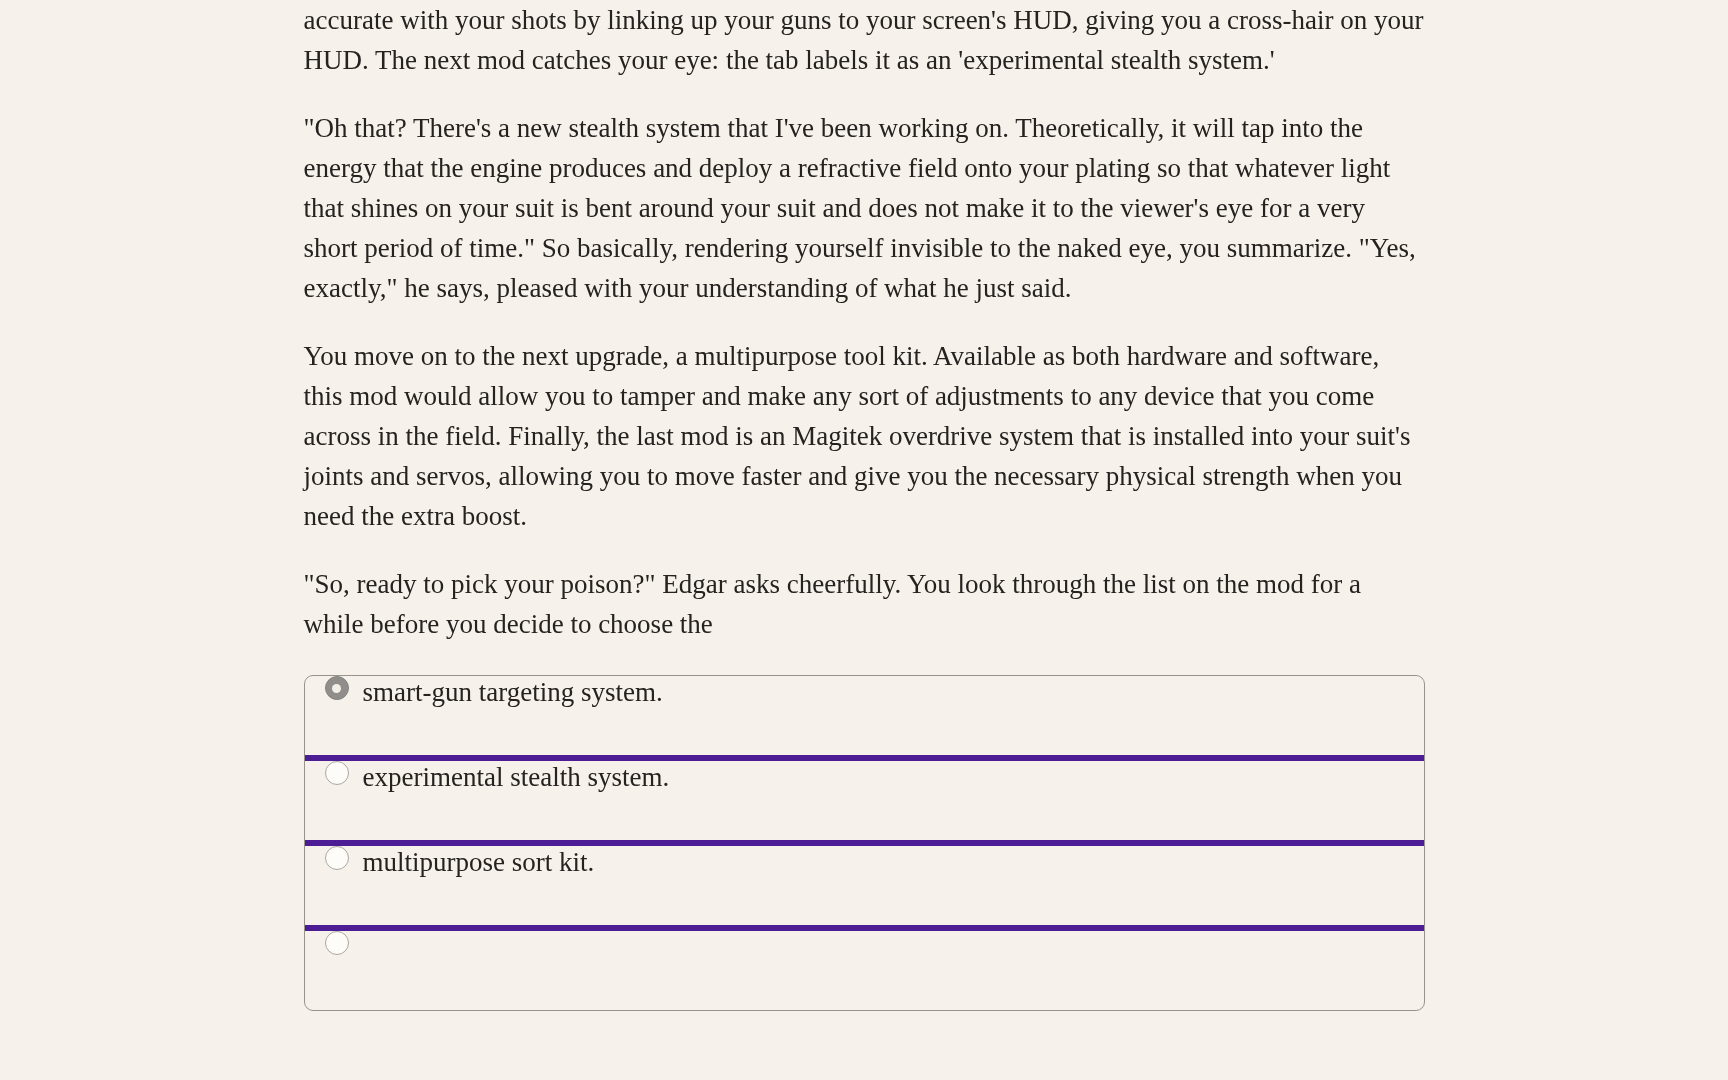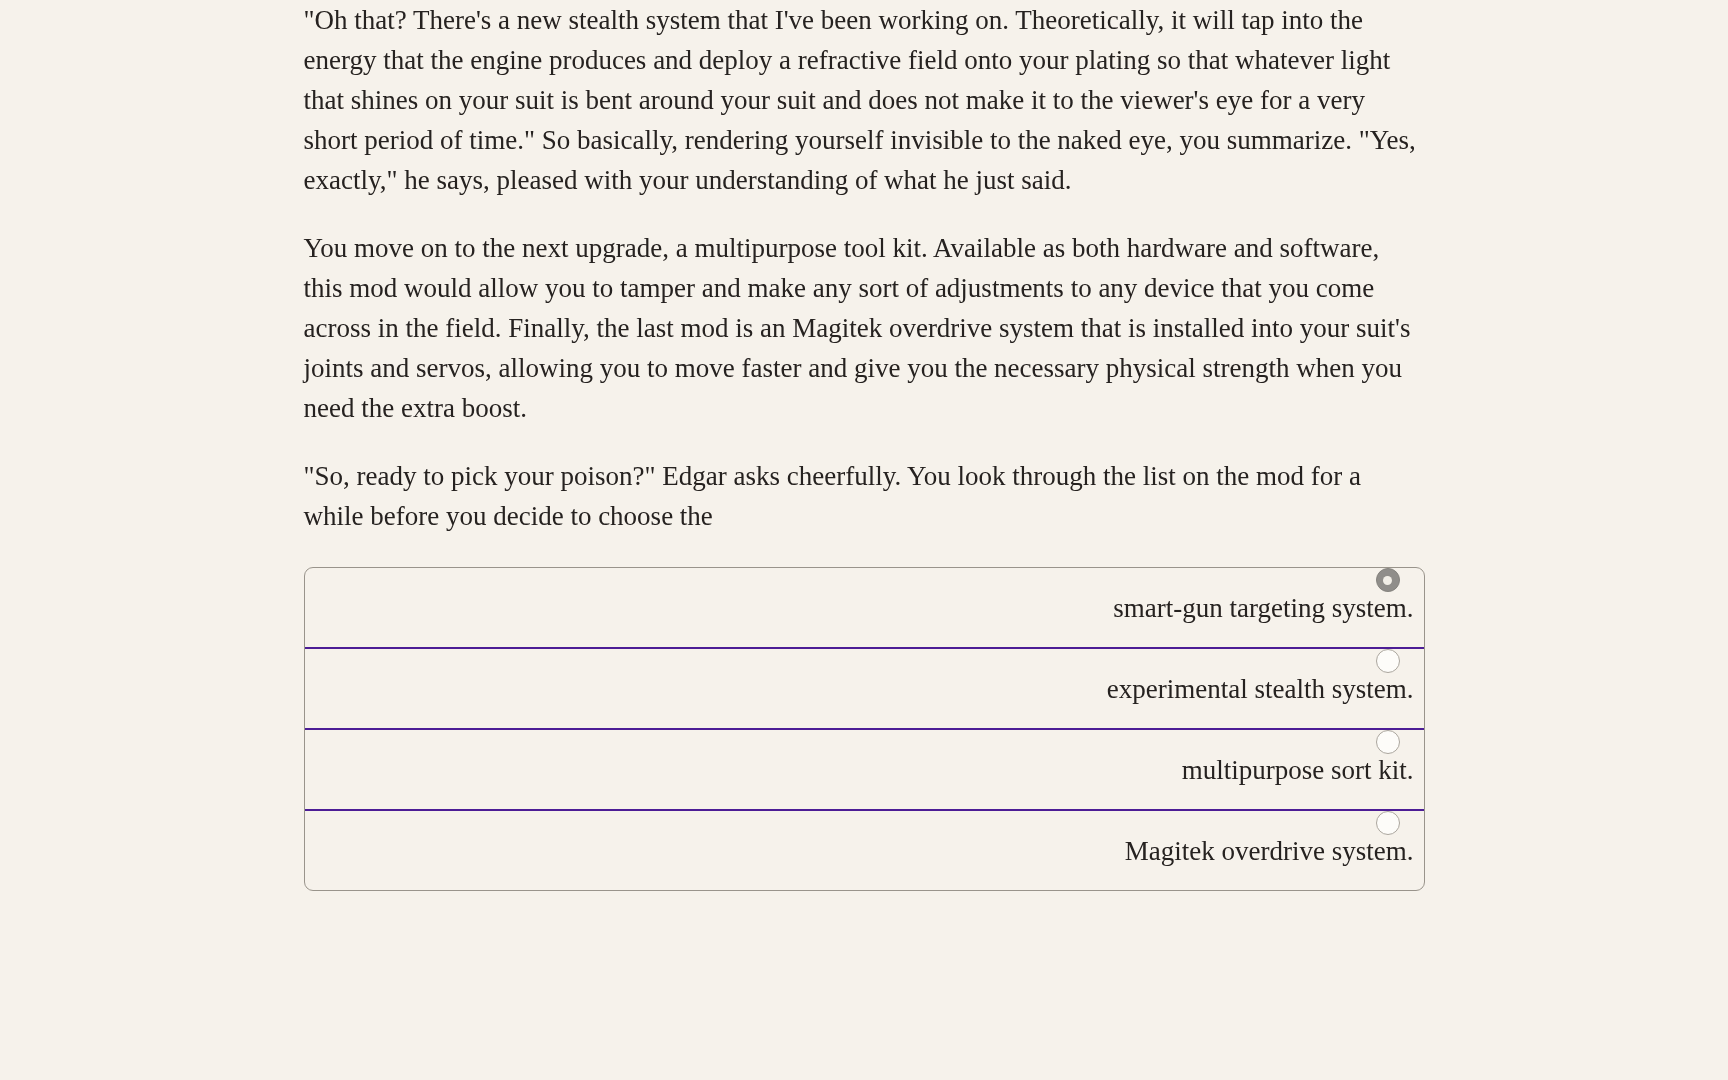--- a/index.html
+++ b/index.html
@@ -22,28 +22,27 @@
     text-align: left;
   }
   .choice-box {
     margin: 31px 0 0 0;
     border: 1px solid #99948b;
     border-radius: 9px;
     background: transparent;
   }
   .choice-row {
     display: flex;
-    align-items: flex-end;
+    align-items: flex-start;
     height: 79px;
-    padding: 0 10px;
+    padding: 0 20px;
     cursor: pointer;
-    flex-direction: column;
   }
   .choice-row + .choice-row {
-    border-top: 2px solid #4c1d95;
+    border-top: 6px solid #4c1d95;
   }
   .radio {
     width: 24px;
     height: 24px;
     border-radius: 50%;
     background: #fdfcf9;
     border: 1px solid #aba69e;
     box-sizing: border-box;
     flex: 0 0 auto;
     margin-right: 14px;
@@ -67,20 +66,21 @@
   .choice-label {
     font-size: 27px;
     line-height: 1.2;
   }
 </style>
 </head>
 <body>
 
 <main class="content">
   <div class="story">
+    <p>accurate with your shots by linking up your guns to your screen's HUD, giving you a cross-hair on your HUD. The next mod catches your eye: the tab labels it as an 'experimental stealth system.'</p>
     <p>"Oh that? There's a new stealth system that I've been working on. Theoretically, it will tap into the energy that the engine produces and deploy a refractive field onto your plating so that whatever light that shines on your suit is bent around your suit and does not make it to the viewer's eye for a very short period of time." So basically, rendering yourself invisible to the naked eye, you summarize. "Yes, exactly," he says, pleased with your understanding of what he just said.</p>
     <p>You move on to the next upgrade, a multipurpose tool kit. Available as both hardware and software, this mod would allow you to tamper and make any sort of adjustments to any device that you come across in the field. Finally, the last mod is an Magitek overdrive system that is installed into your suit's joints and servos, allowing you to move faster and give you the necessary physical strength when you need the extra boost.</p>
     <p>"So, ready to pick your poison?" Edgar asks cheerfully. You look through the list on the mod for a while before you decide to choose the</p>
   </div>
 
   <form class="choice-box">
     <label class="choice-row">
       <span class="radio selected">
           <span class="dot"></span>
         </span>
@@ -95,16 +95,15 @@
     <label class="choice-row">
       <span class="radio">
           <span class="dot"></span>
         </span>
       <span class="choice-label">multipurpose sort kit.</span>
     </label>
     <label class="choice-row">
       <span class="radio">
           <span class="dot"></span>
         </span>
-      <span class="choice-label">Magitek overdrive system.</span>
     </label>
   </form>
 </main>
 
 </body></html>

